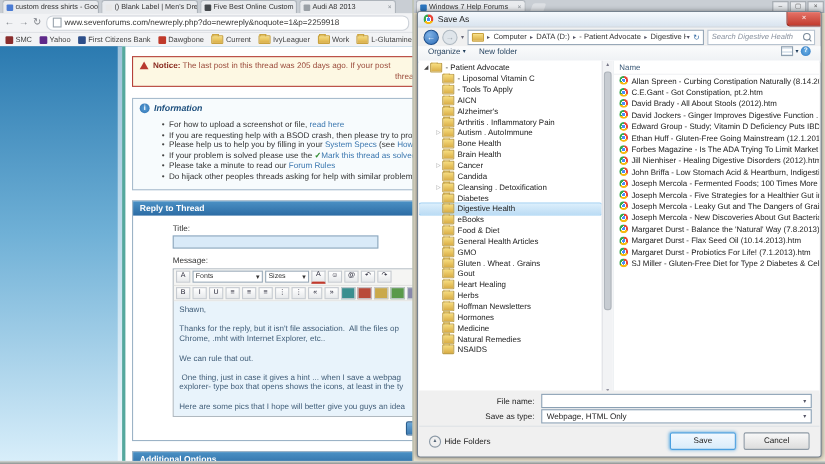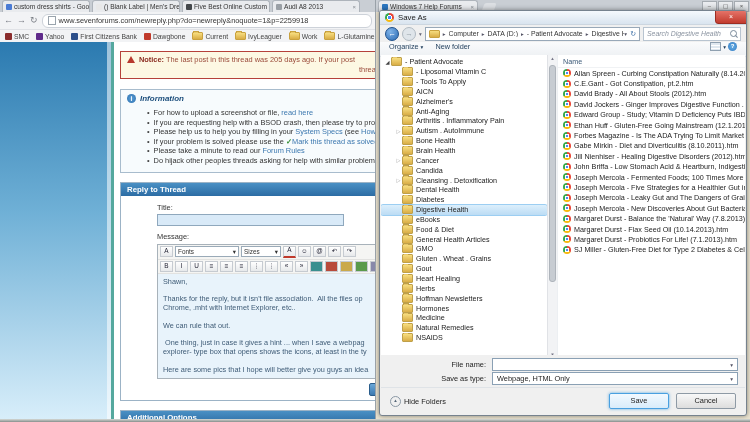--- a/index.html
+++ b/index.html
@@ -448,25 +448,20 @@
             <span>AICN</span>
           </div>
 
           <div class="tree-row lvl-1">
             <span class="tarrow arrow-none"></span>
             <span class="folder"></span>
             <span>Alzheimer's</span>
           </div>
 
 
-          <div class="tree-row lvl-1">
-            <span class="tarrow arrow-none"></span>
-            <span class="folder"></span>
-            <span>Anti-Aging</span>
-          </div>
 
           <div class="tree-row lvl-1">
             <span class="tarrow arrow-none"></span>
             <span class="folder"></span>
             <span>Arthritis . Inflammatory Pain</span>
           </div>
 
           <div class="tree-row lvl-1">
             <span class="tarrow arrow-collapsed"></span>
             <span class="folder"></span>
@@ -496,25 +491,20 @@
             <span class="folder"></span>
             <span>Candida</span>
           </div>
 
           <div class="tree-row lvl-1">
             <span class="tarrow arrow-collapsed"></span>
             <span class="folder"></span>
             <span>Cleansing . Detoxification</span>
           </div>
 
-          <div class="tree-row lvl-1">
-            <span class="tarrow arrow-none"></span>
-            <span class="folder"></span>
-            <span>Dental Health</span>
-          </div>
 
           <div class="tree-row lvl-1">
             <span class="tarrow arrow-none"></span>
             <span class="folder"></span>
             <span>Diabetes</span>
           </div>
 
           <div class="tree-row lvl-1 selected-true">
             <span class="tarrow arrow-none"></span>
             <span class="folder"></span>
@@ -637,24 +627,20 @@
             <div class="file-row">
               <span class="chrome-sm"></span>
               <span>Ethan Huff - Gluten-Free Going Mainstream (12.1.2013).htm</span>
             </div>
 
             <div class="file-row">
               <span class="chrome-sm"></span>
               <span>Forbes Magazine - Is The ADA Trying To Limit Market Competition i</span>
             </div>
 
-            <div class="file-row">
-              <span class="chrome-sm"></span>
-              <span>Gabe Mirkin - Diet and Diverticulitis (8.10.2011).htm</span>
-            </div>
 
             <div class="file-row">
               <span class="chrome-sm"></span>
               <span>Jill Nienhiser - Healing Digestive Disorders (2012).htm</span>
             </div>
 
             <div class="file-row">
               <span class="chrome-sm"></span>
               <span>John Briffa - Low Stomach Acid &amp; Heartburn, Indigestion, Bloating (</span>
             </div>

